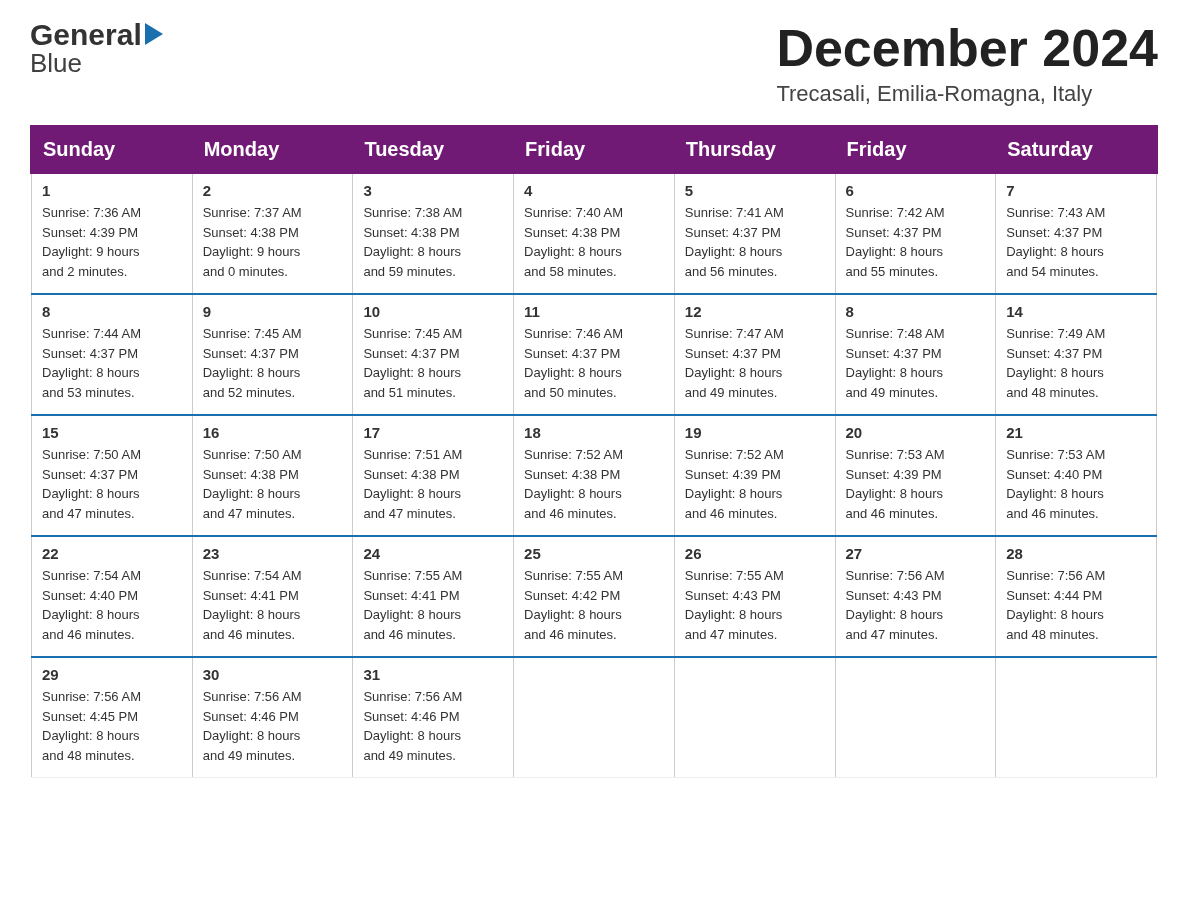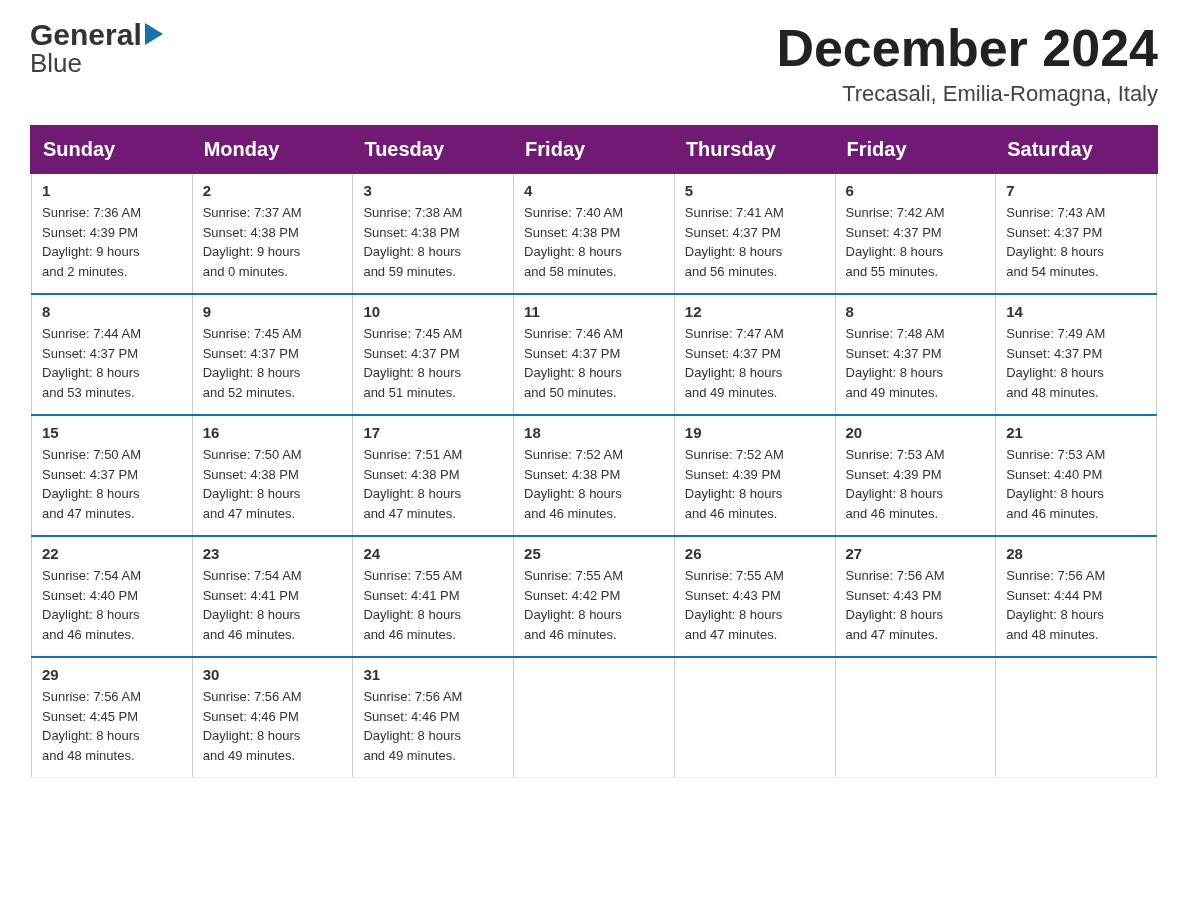--- a/index.html
+++ b/index.html
@@ -11,21 +11,21 @@
       min-height: 918px;
       padding: 20px 30px;
     }
     .header {
       display: flex;
       justify-content: space-between;
       align-items: flex-start;
       margin-bottom: 18px;
     }
     .title-block {
-      text-align: right;
+      text-align: left;
       margin-left: 13px;
     }
     .month-year {
       font-size: 52px;
       font-weight: bold;
       color: #222;
       line-height: 1.1;
     }
     .location {
       font-size: 22px;

